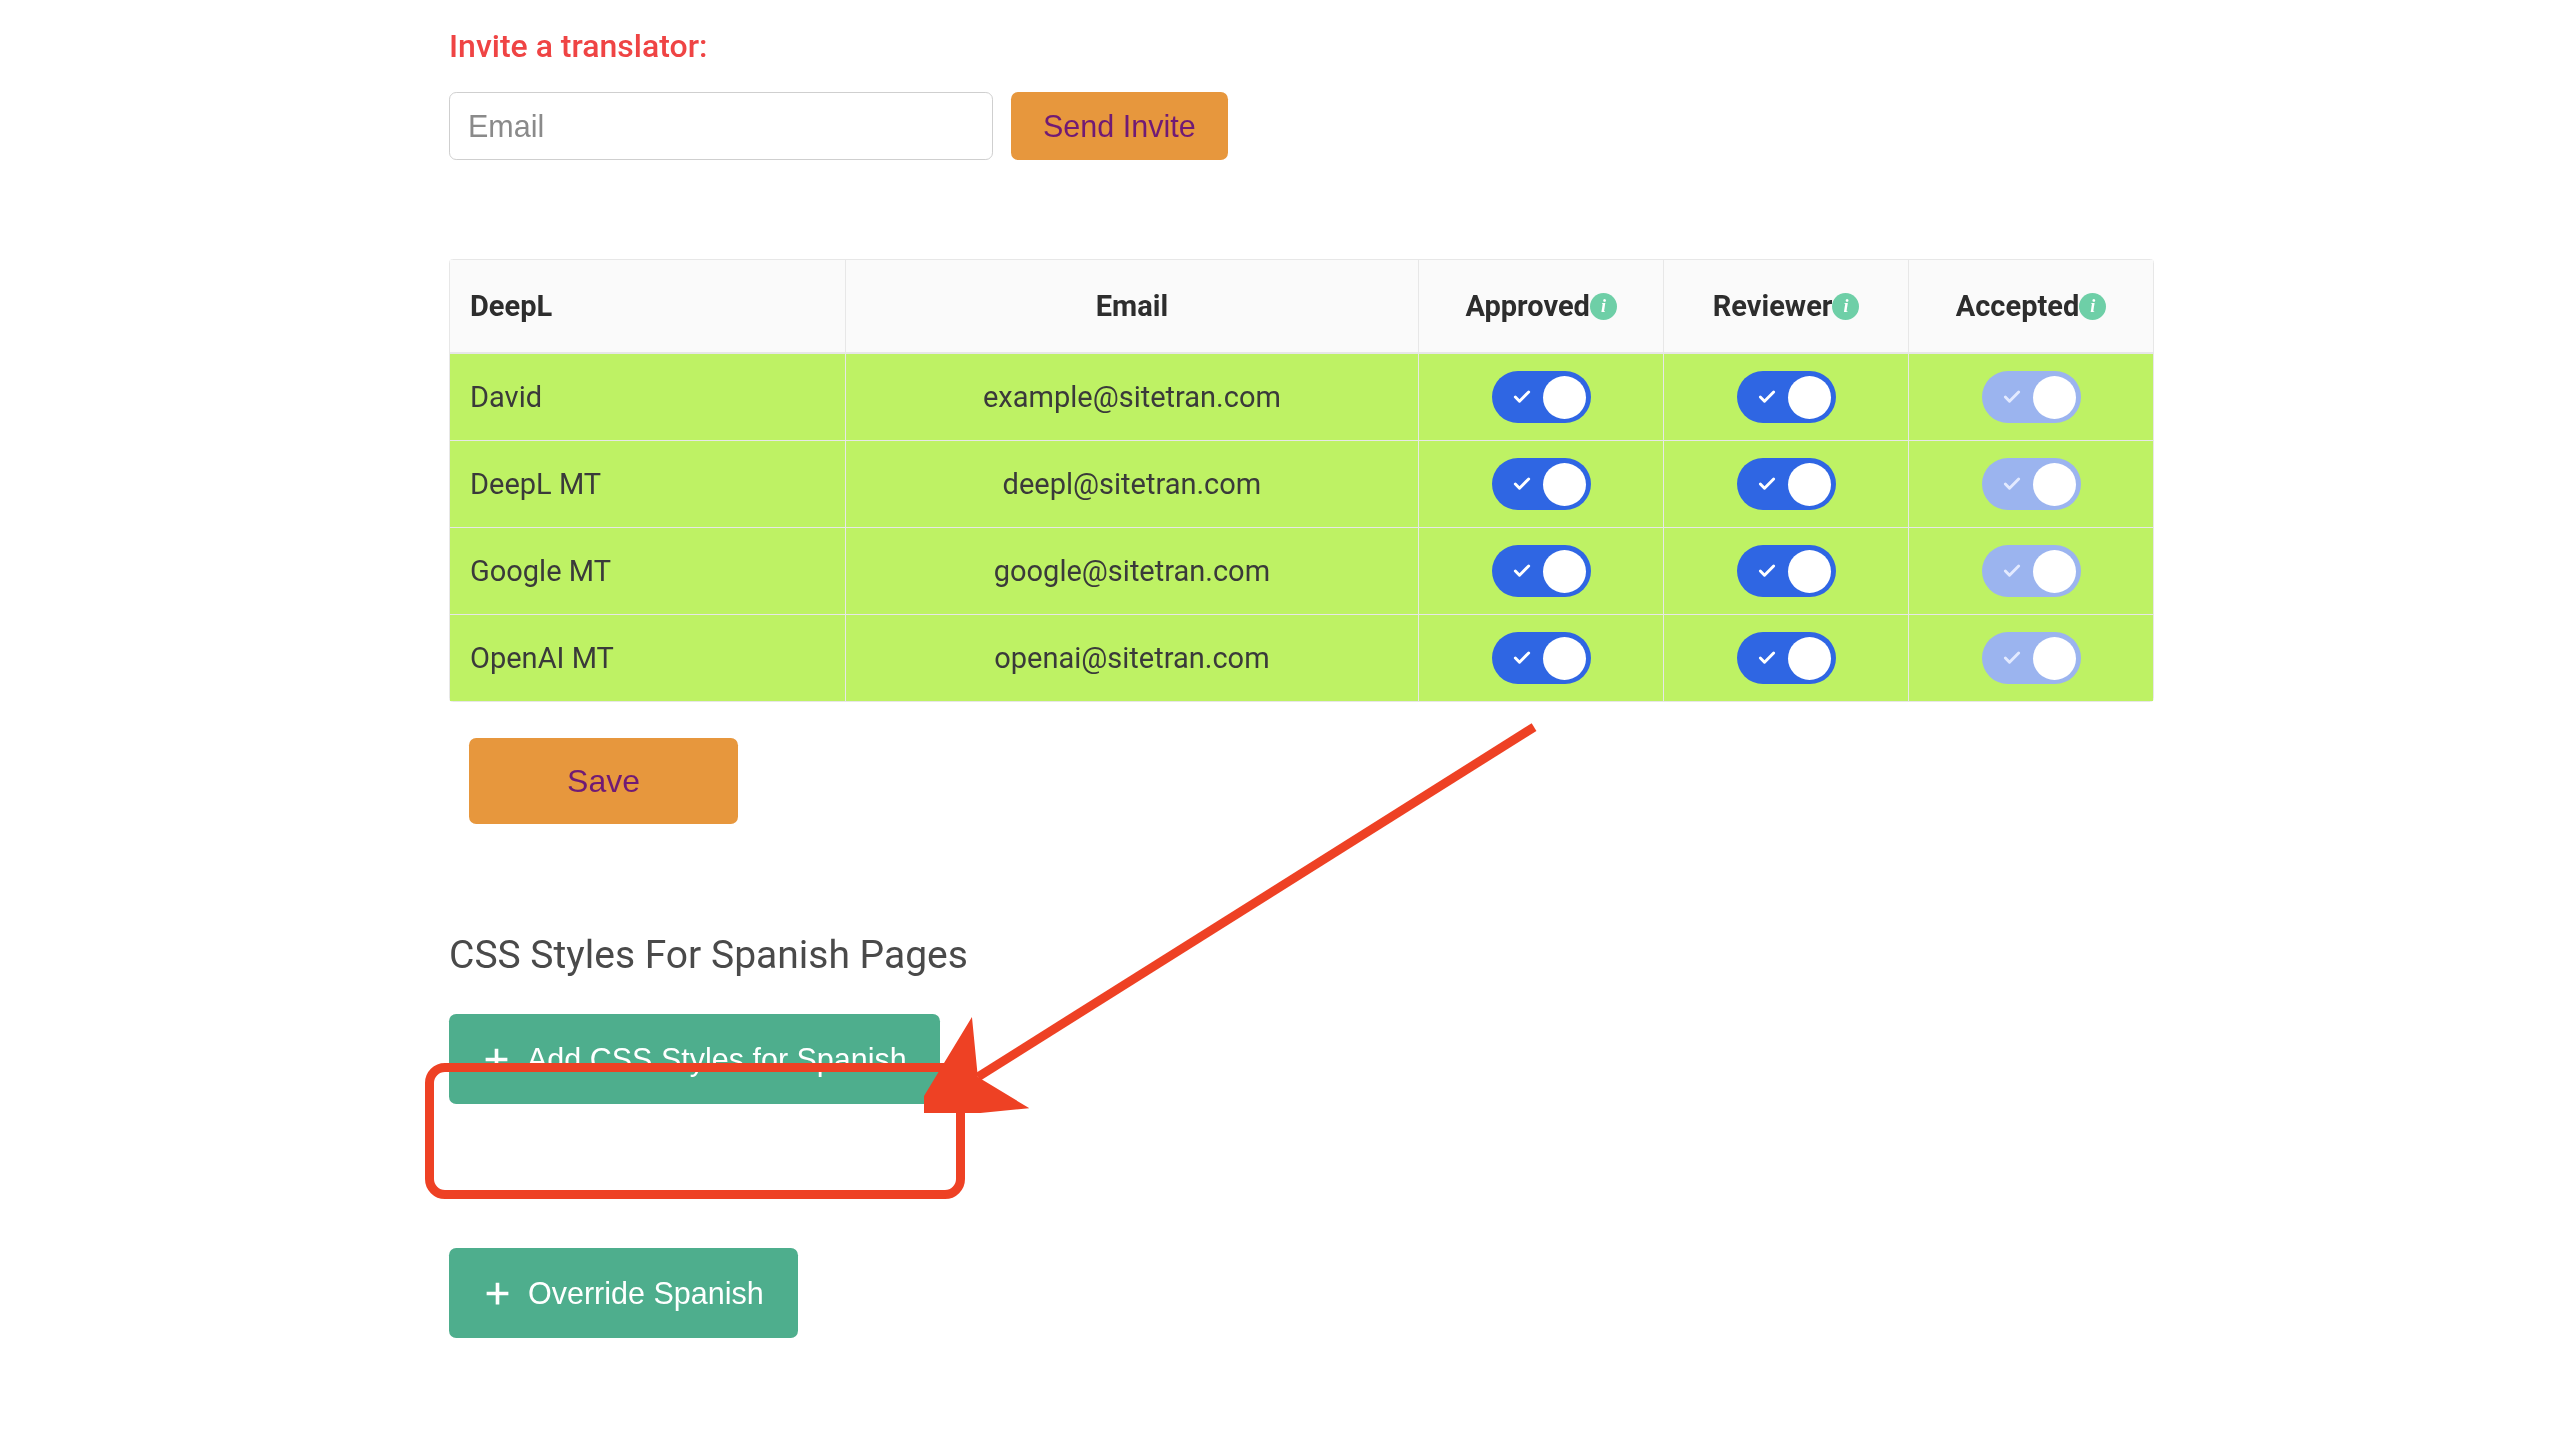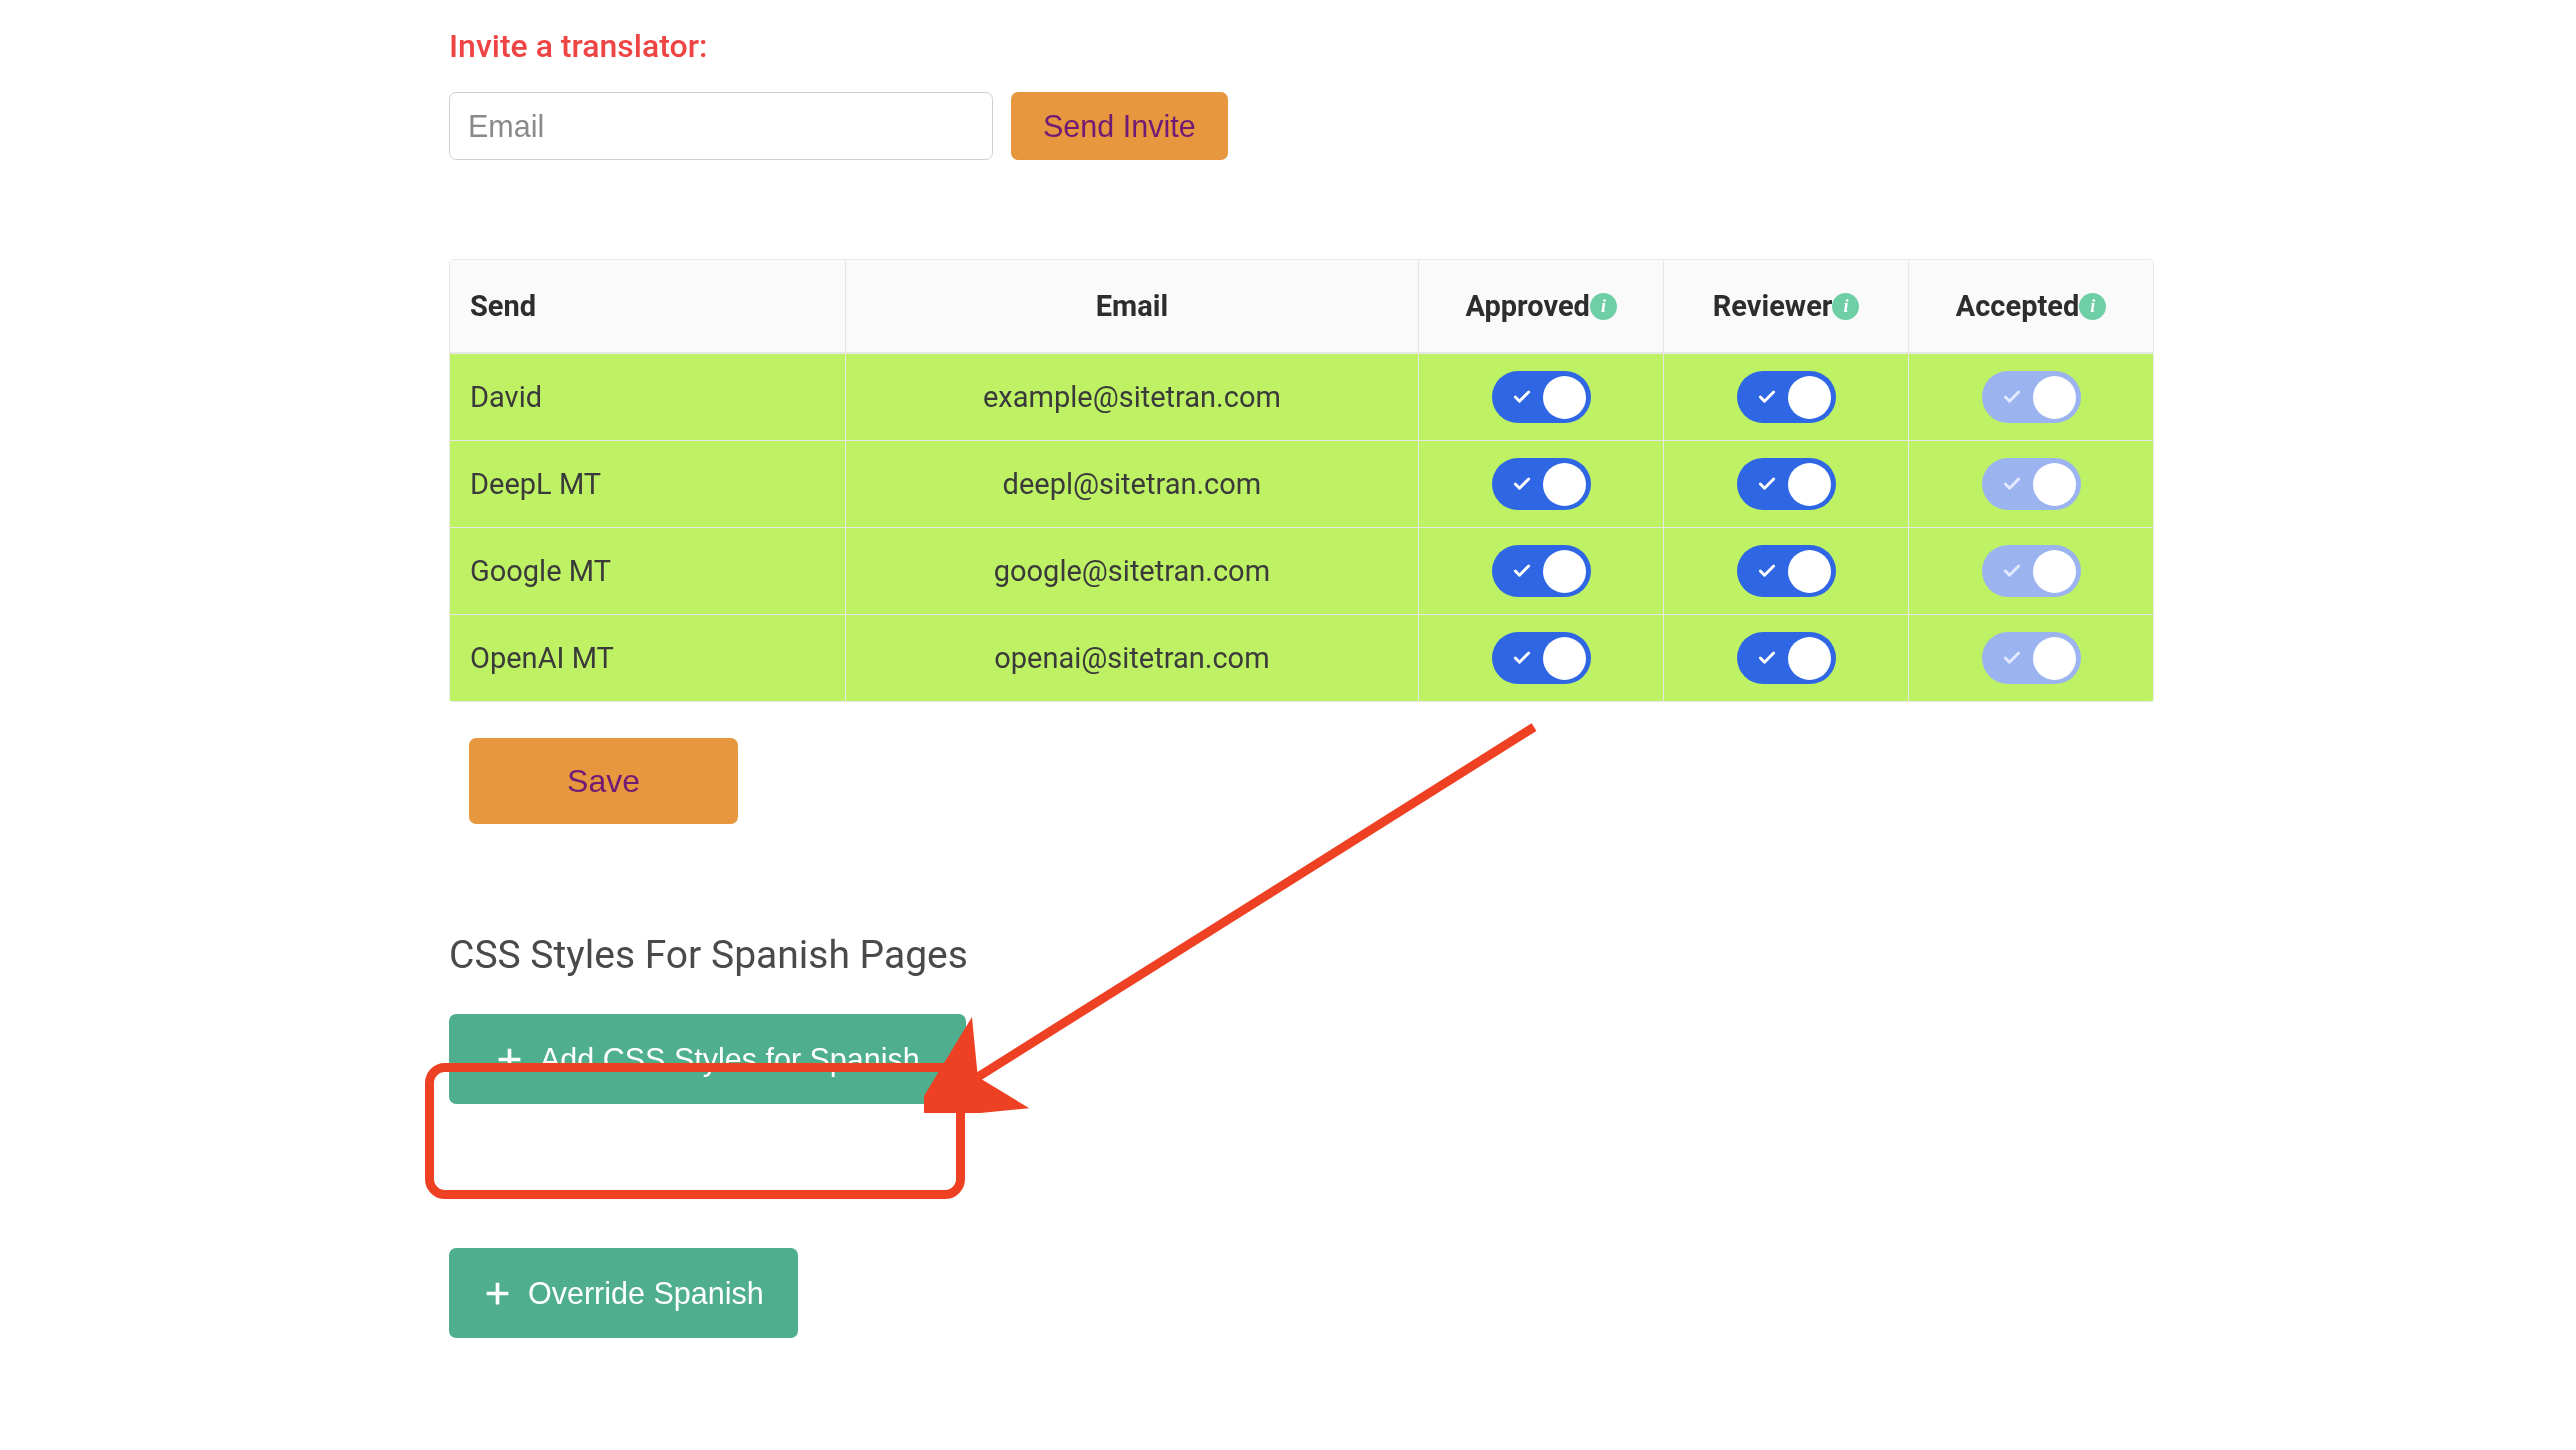--- a/index.html
+++ b/index.html
@@ -167,21 +167,21 @@
     color: #ffffff;
   }
   .btn-icon-plus {
     display: inline-flex;
     align-items: center;
     justify-content: center;
     margin-right: 16px;
   }
   .btn-add-css {
     height: 90px;
-    padding: 0 46px;
+    padding: 0 33px;
     font-size: 30.5px;
     font-weight: 400;
   }
   .btn-override {
     height: 90px;
     padding: 0 34px;
     font-size: 30.5px;
     font-weight: 400;
   }
   .highlight-box {
@@ -213,21 +213,21 @@
     <table class="translators-table">
       <colgroup>
         <col class="col-name">
           <col class="col-email">
           <col class="col-tog">
           <col class="col-tog">
           <col class="col-tog">
       </colgroup>
       <thead>
         <tr>
-          <th>Send</th>
+          <th>DeepL</th>
           <th>Email</th>
           <th>
             <span class="th-label">
               <span>Approved</span>
               <span class="info-badge">i</span>
             </span>
           </th>
           <th>
             <span class="th-label">
               <span>Reviewer</span>

